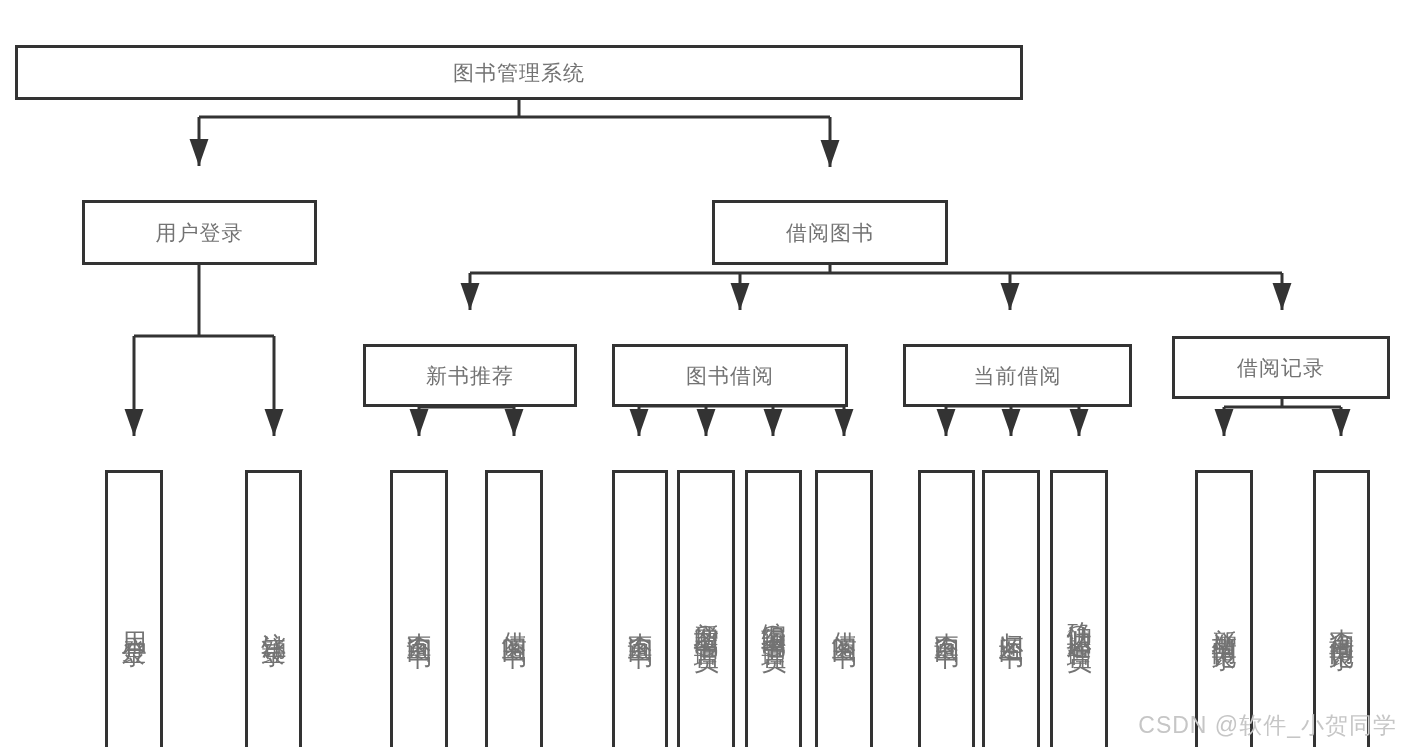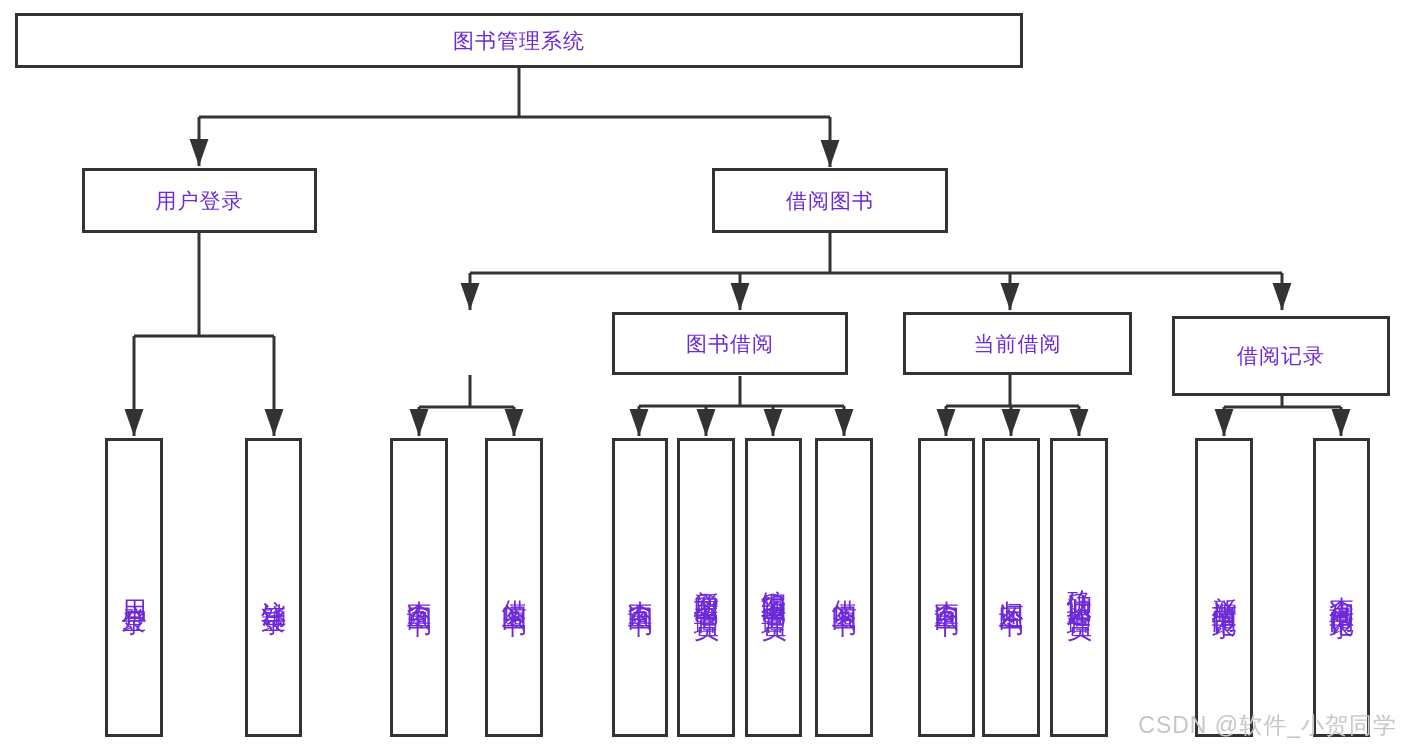--- a/index.html
+++ b/index.html
@@ -12,21 +12,22 @@
   }
   .wires{position:absolute;left:0;top:0;width:1405px;height:747px;}
   .box{
     position:absolute;
     box-sizing:border-box;
     border:3px solid #333333;
     background:#ffffff;
     display:flex;
     align-items:center;
     justify-content:center;
-    color:#6d28d9;
+    color:#737373;
+    margin-top:32px;
   }
   .h{font-size:21px;letter-spacing:1px;white-space:nowrap;}
   .v span{
     writing-mode:vertical-rl;
     text-orientation:mixed;
     font-size:25px;
     line-height:1.1;
     letter-spacing:4px;
     white-space:nowrap;
   }
@@ -87,27 +88,30 @@
     <span>图书管理系统</span>
   </div>
 
   <div class="box h" style="left:82px;top:168px;width:235px;height:65px">
     <span>用户登录</span>
   </div>
   <div class="box h" style="left:712px;top:168px;width:236px;height:65px">
     <span>借阅图书</span>
   </div>
 
+  <div class="box h" style="left:363px;top:312px;width:214px;height:63px">
+    <span>新书推荐</span>
+  </div>
   <div class="box h" style="left:612px;top:312px;width:236px;height:63px">
     <span>图书借阅</span>
   </div>
   <div class="box h" style="left:903px;top:312px;width:229px;height:63px">
     <span>当前借阅</span>
   </div>
-  <div class="box h" style="left:1172px;top:316px;width:218px;height:80px">
+  <div class="box h" style="left:1172px;top:304px;width:218px;height:63px">
     <span>借阅记录</span>
   </div>
 
   <div class="box v" style="left:105px;top:438px;width:58px;height:299px">
     <span>用户登录</span>
   </div>
   <div class="box v" style="left:245px;top:438px;width:57px;height:299px">
     <span>注销登录</span>
   </div>
 

